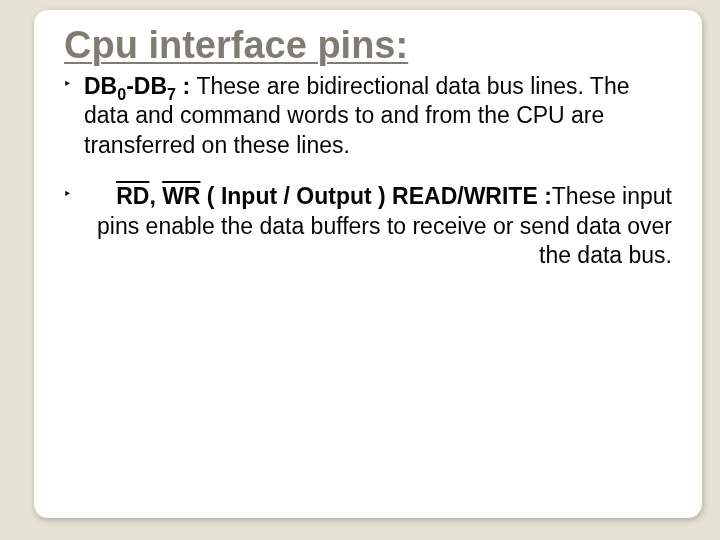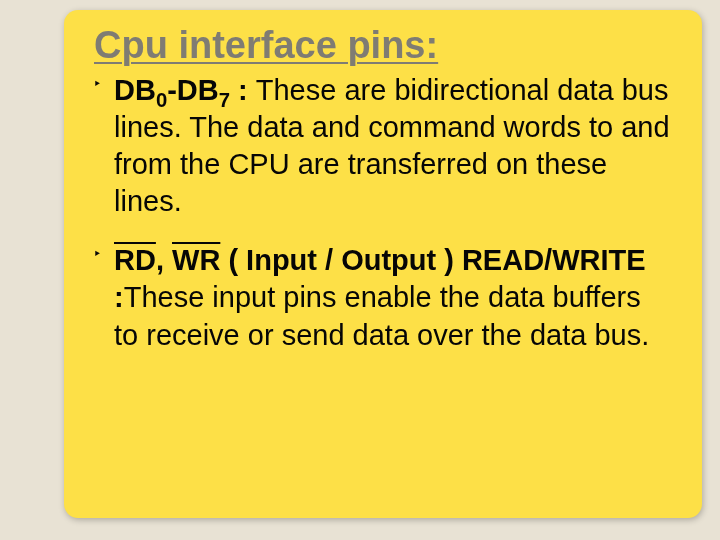--- a/index.html
+++ b/index.html
@@ -17,49 +17,49 @@
     height: 540px;
     background: #e8e2d4;
     box-sizing: border-box;
   }
   .content-panel {
     position: absolute;
     left: 34px;
     top: 10px;
     right: 18px;
     bottom: 22px;
-    background: #fde047;
+    background: #ffffff;
     border-radius: 14px;
     box-shadow: 1px 2px 6px rgba(0,0,0,0.25);
     padding: 16px 30px 20px 30px;
     box-sizing: border-box;
-    margin-left: 30px;
   }
   .slide-title {
     font-size: 38px;
     font-weight: bold;
     color: #7f7c73;
     margin: 0 0 6px 0;
     line-height: 1.05;
     text-decoration: underline;
     text-decoration-thickness: 2px;
     text-underline-offset: 4px;
   }
   .bullets {
     color: #060606;
-    font-size: 29px;
+    font-size: 23px;
     line-height: 1.28;
   }
   .bullet {
     margin: 0 0 22px 0;
     padding-left: 20px;
     position: relative;
   }
   .bullet.tight {
     margin-bottom: 0;
+    text-align: right;
   }
   .bullet::before {
     content: "\2023";
     position: absolute;
     left: 0;
     top: 0;
     color: #090909;
     font-size: 18px;
     line-height: 1.4;
   }

